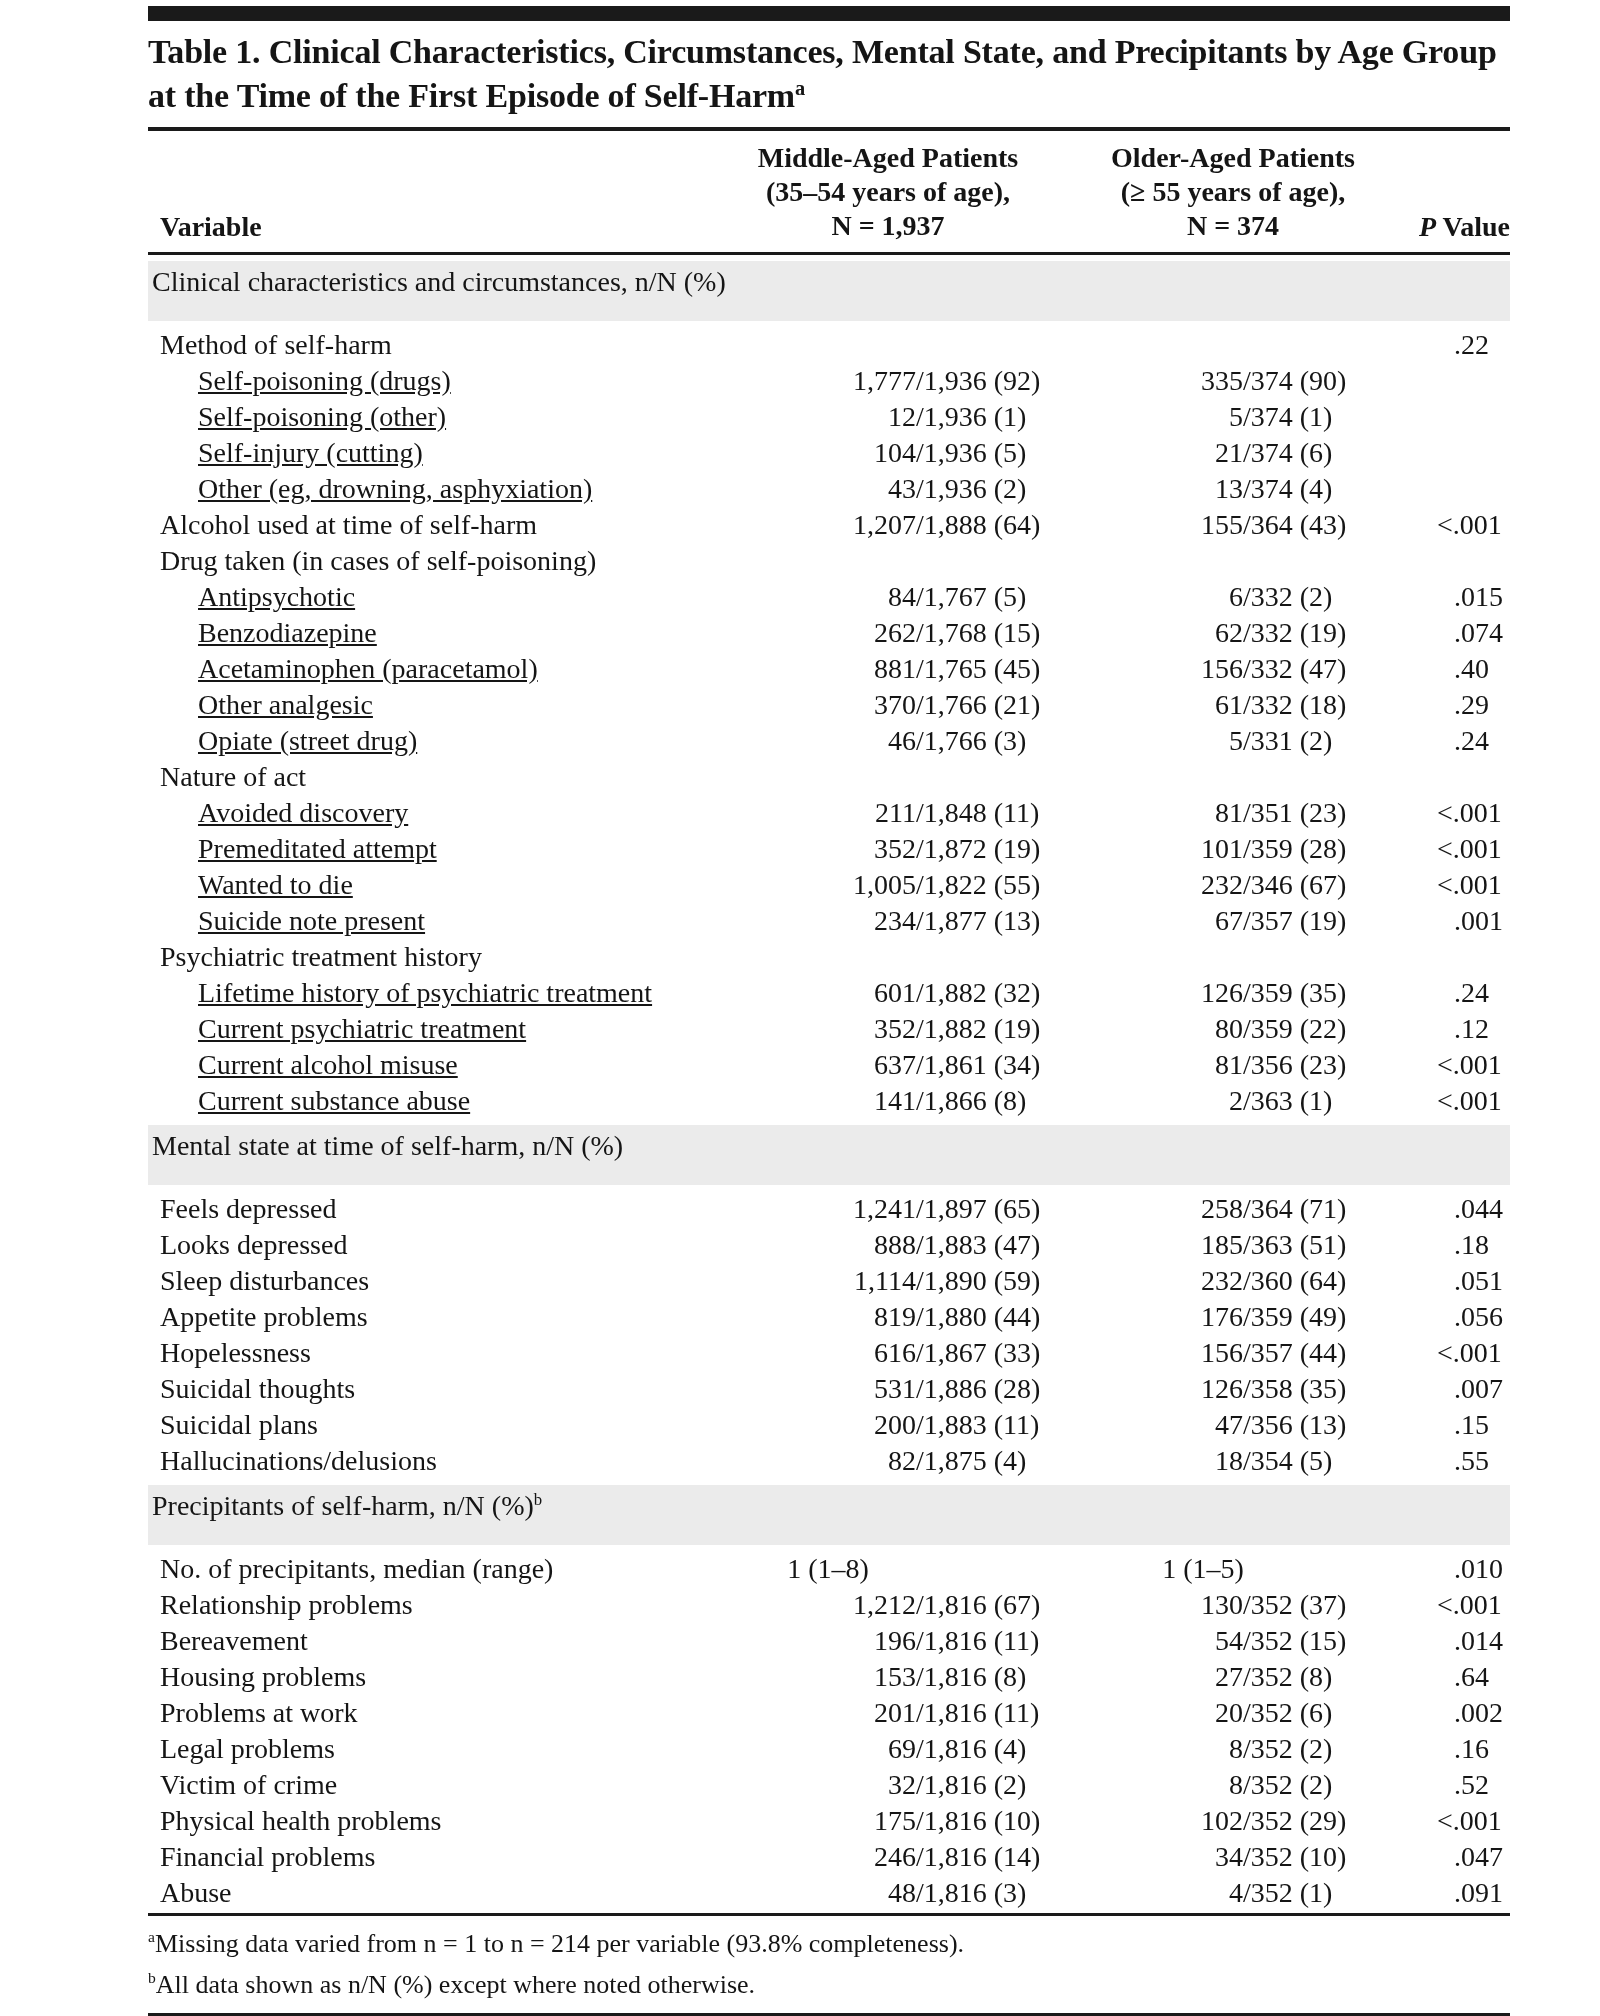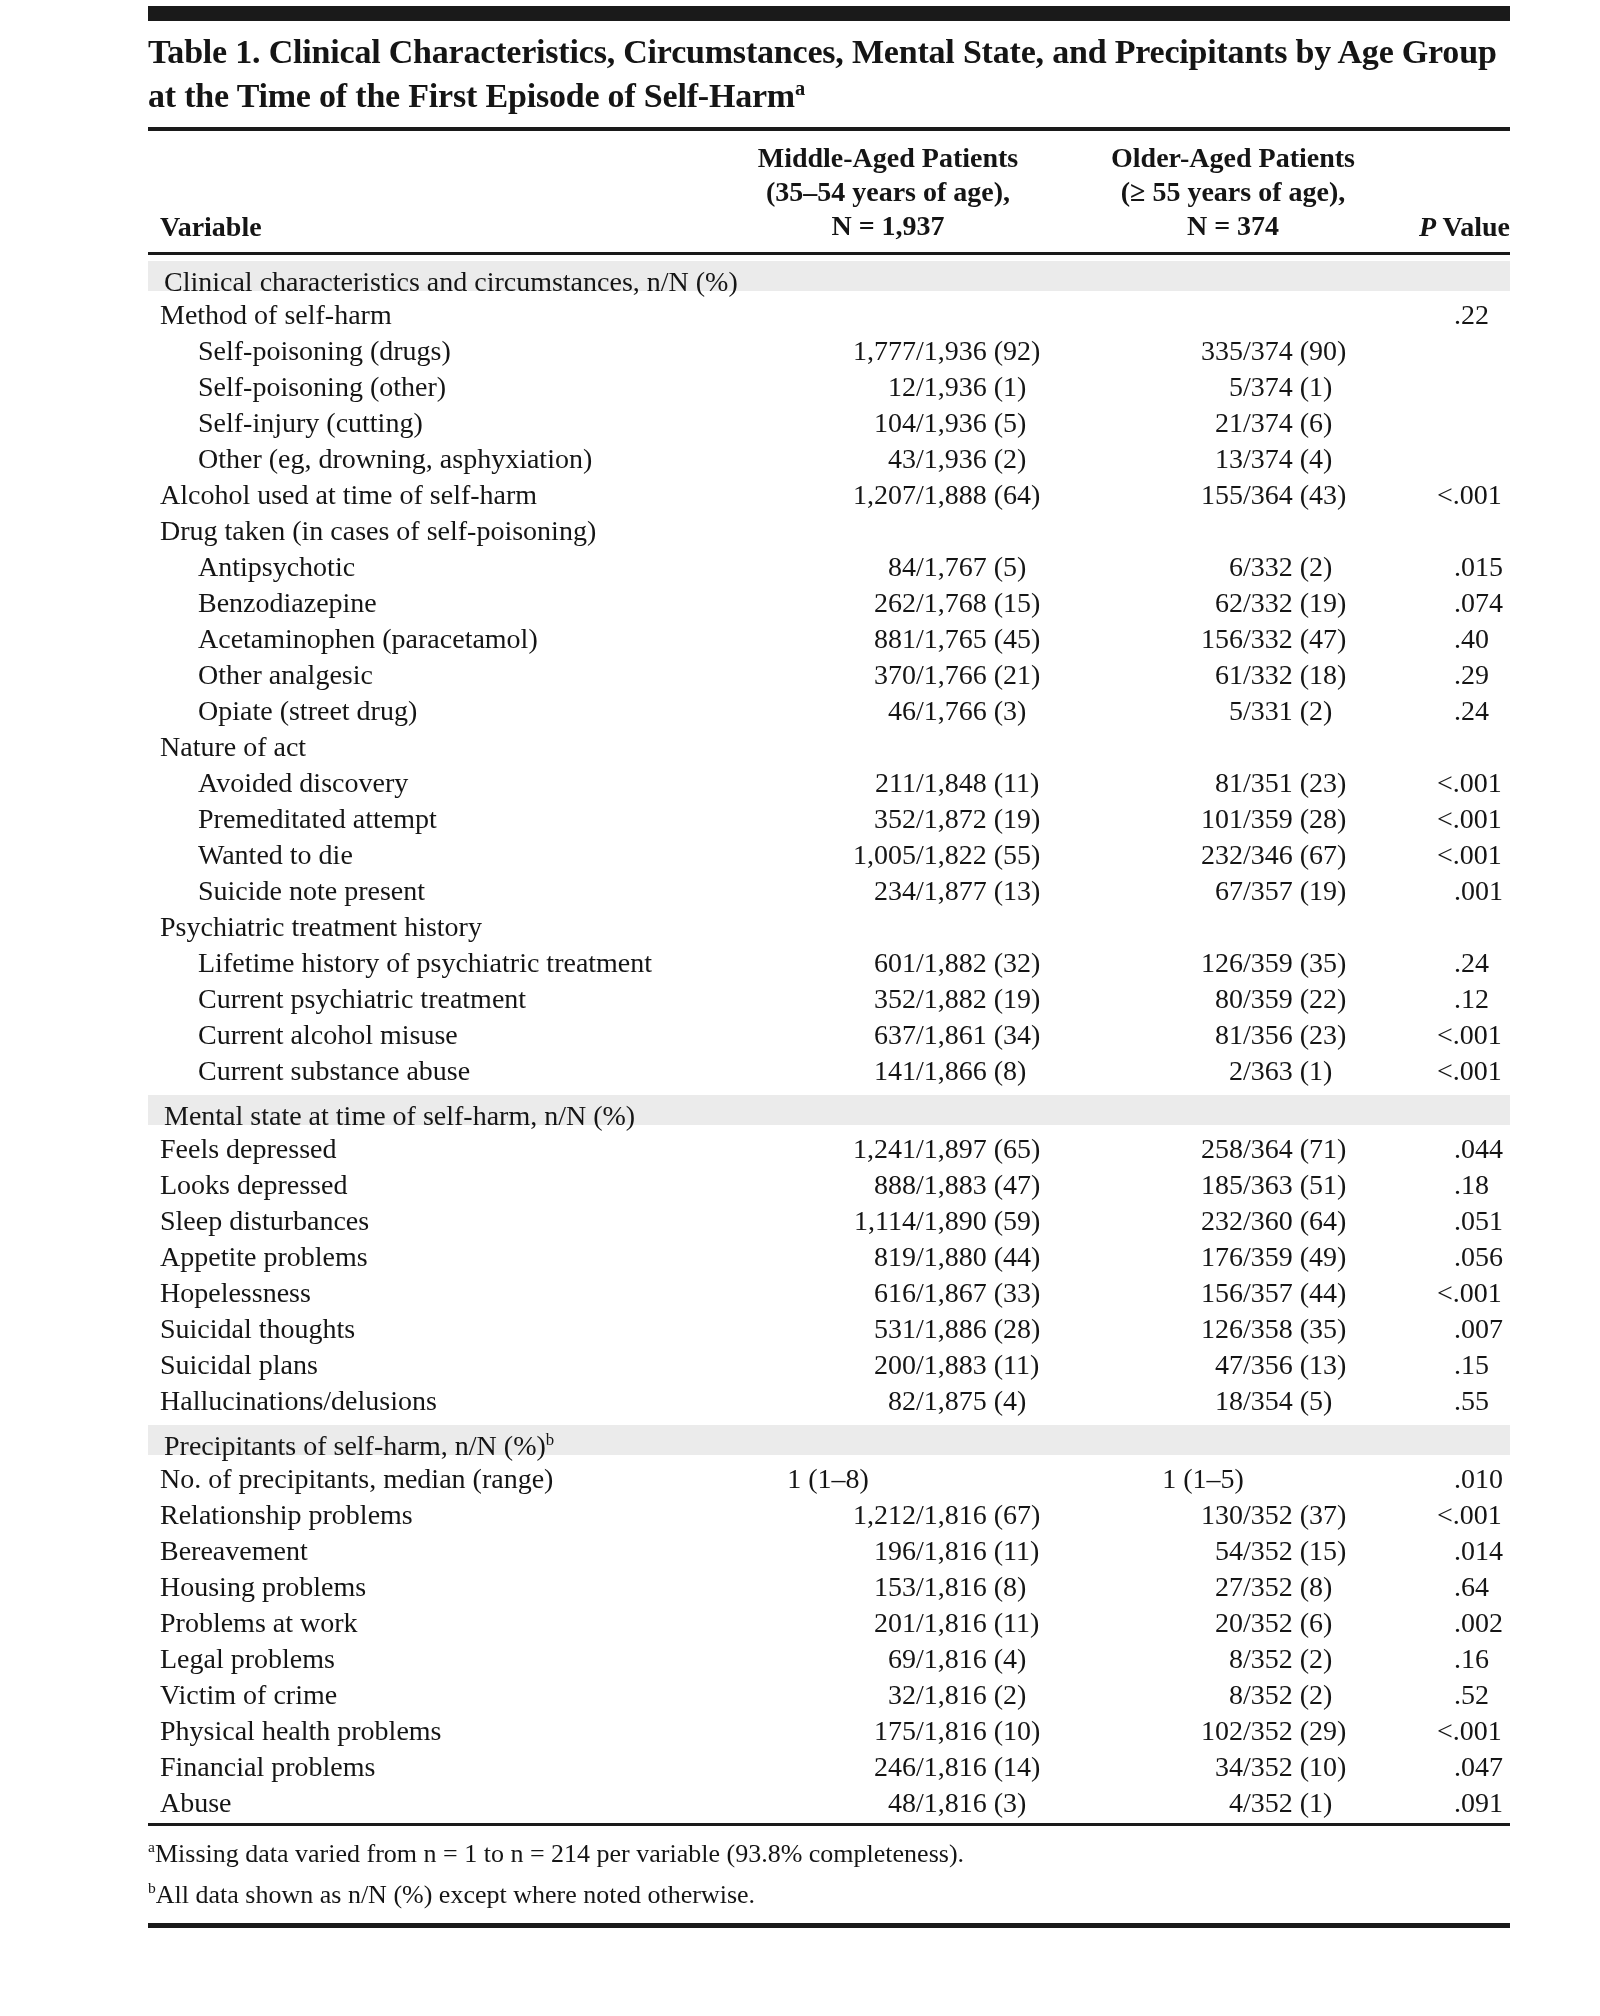--- a/index.html
+++ b/index.html
@@ -59,38 +59,38 @@
   th.hc .hline { display: block; line-height: 34px; }
   th.hp { text-align: right; }
   th.hp .pit { font-style: italic; }
 
   tbody td {
     line-height: 36px;
     vertical-align: top;
     padding: 0;
   }
   td.lbl { text-align: left; padding-left: 12px; }
-  td.lbl.ind { padding-left: 50px; }
+  td.lbl.ind { padding-left: 50px; text-decoration: underline; }
 
   td.cval { text-align: left; }
   td.cval .num { display: inline-block; text-align: right; }
   td.cmid .num { width: 208px; }
   td.cold .num { width: 175px; }
   td.cmid.center { text-align: center; padding-right: 120px; }
   td.cold.center { text-align: center; padding-right: 60px; }
 
   td.cp { text-align: left; padding-left: 56px; white-space: nowrap; }
   td.cp.lt { text-indent: -17px; }
 
   tr.secrow td { padding: 6px 0 6px 0; }
   .secbar {
     background: #ebebeb;
-    height: 30px;
+    height: 60px;
     line-height: 42px;
-    padding-left: 16px;
+    padding-left: 4px;
     font-size: 28px;
   }
   .secbar sup { font-size: 60%; line-height: 0; }
 
   .footnotes {
     border-top: 3px solid #1a1a1a;
     margin-top: 2px;
     padding: 7px 0 8px 0;
   }
   .footnotes p {

